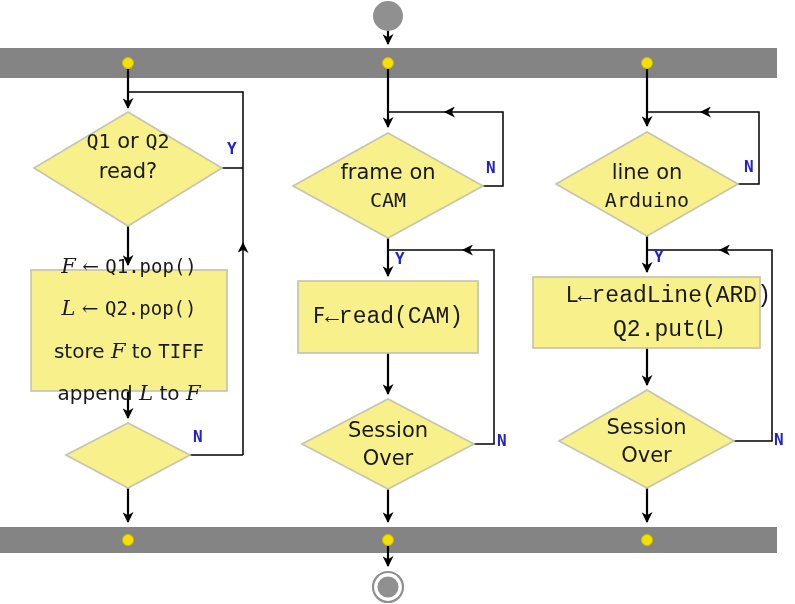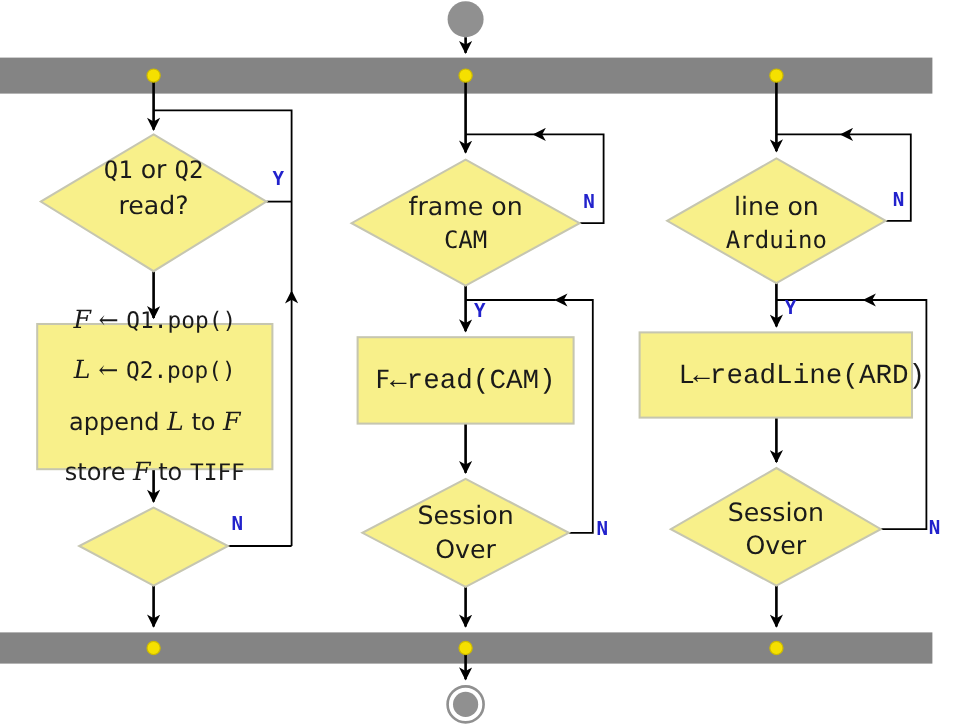--- a/index.html
+++ b/index.html
@@ -96,22 +96,22 @@
   <div class="txt" style="left:34px;top:102px;width:188px;height:108px;line-height:29px;">
     <div class="tl"><span class="mono fs20">Q1</span><span class="sans fs21"> or </span><span class="mono fs20">Q2</span></div>
     <div class="tl sans fs21">read?</div>
   </div>
 
   <div class="blab" style="left:227px;top:139px;">Y</div>
 
   <div class="txt" style="left:31px;top:270px;width:196px;height:121px;line-height:29.5px;gap:12px;">
     <div class="tl"><span class="math fs21">F</span><span class="rm fs20"> ← </span><span class="mono fs19">Q1.pop()</span></div>
     <div class="tl"><span class="math fs21">L</span><span class="rm fs20"> ← </span><span class="mono fs19">Q2.pop()</span></div>
+    <div class="tl"><span class="sans fs20">store </span><span class="math fs21">F</span><span class="sans fs20"> to </span><span class="mono fs19">TIFF</span></div>
     <div class="tl"><span class="sans fs20">append </span><span class="math fs21">L</span><span class="sans fs20"> to </span><span class="math fs21">F</span></div>
-    <div class="tl"><span class="sans fs20">store </span><span class="math fs21">F</span><span class="sans fs20"> to </span><span class="mono fs19">TIFF</span></div>
   </div>
 
 
   <div class="blab" style="left:193px;top:427px;">N</div>
 
   <div class="txt" style="left:293px;top:138px;width:190px;height:96px;line-height:28px;">
     <div class="tl sans fs21">frame on</div>
     <div class="tl mono fs20">CAM</div>
   </div>
 
@@ -132,20 +132,21 @@
   <div class="txt" style="left:552px;top:137px;width:190px;height:97px;line-height:28px;">
     <div class="tl sans fs21">line on</div>
     <div class="tl mono fs20">Arduino</div>
   </div>
 
   <div class="blab" style="left:744px;top:157px;">N</div>
   <div class="blab" style="left:654px;top:247px;">Y</div>
 
   <div class="txt" style="left:533px;top:277px;width:271px;height:71px;line-height:33px;">
     <div class="tl"><span class="sans fs21">L</span><span class="mono fs22">←readLine(ARD)</span></div>
+    <div class="tl"><span class="mono fs22">Q2.put</span><span class="sans fs21">(L)</span></div>
   </div>
 
   <div class="txt" style="left:559px;top:396px;width:175px;height:90px;line-height:28px;">
     <div class="tl sans fs21">Session</div>
     <div class="tl sans fs21">Over</div>
   </div>
 
   <div class="blab" style="left:774px;top:430px;">N</div>
 
 </div>

